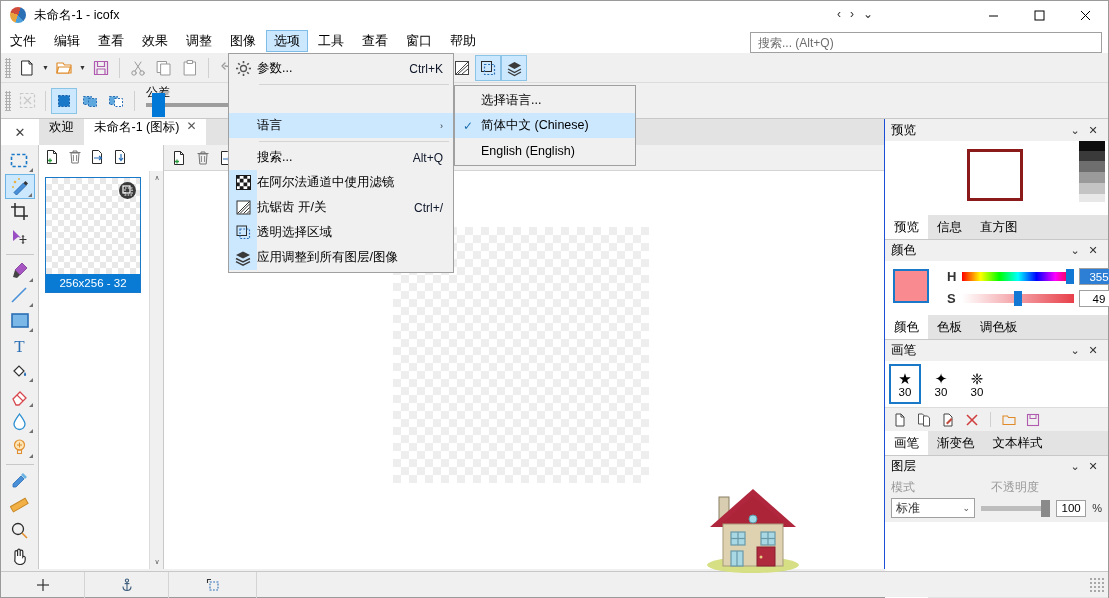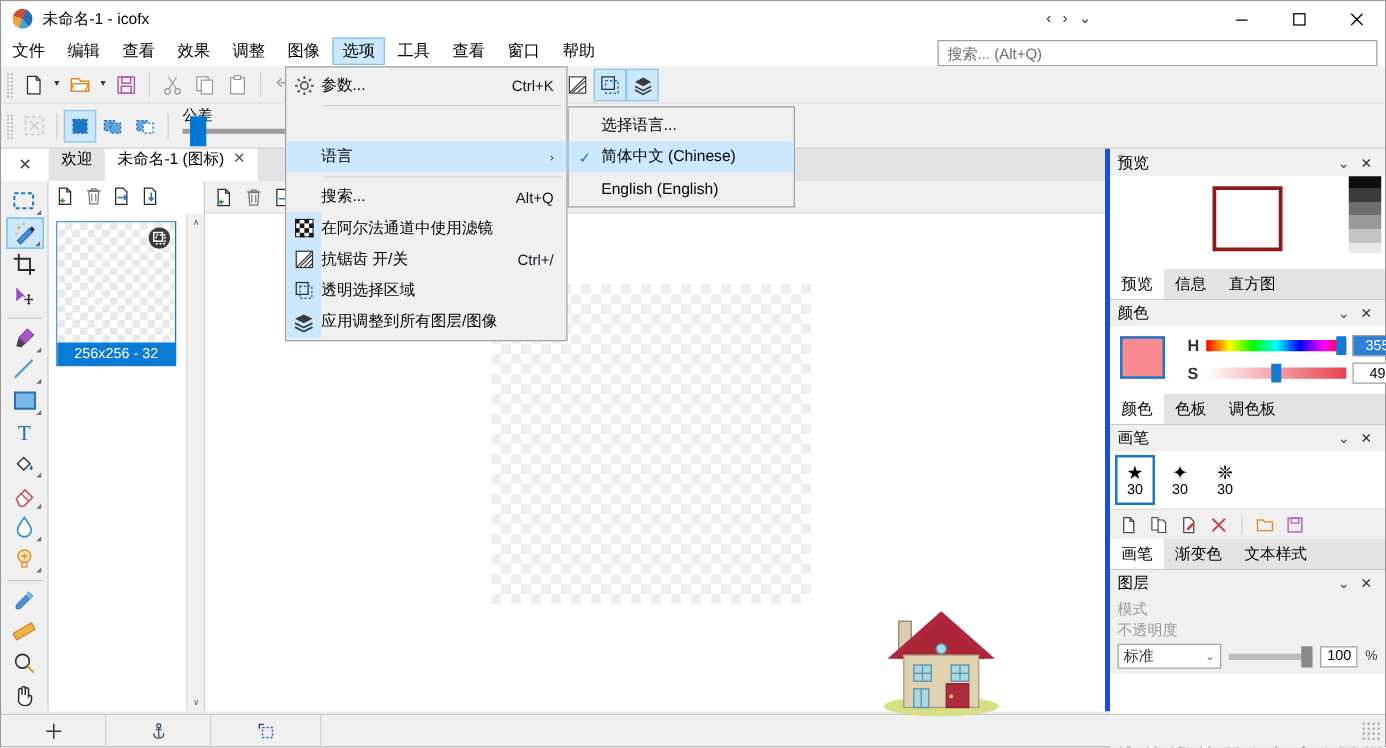--- a/index.html
+++ b/index.html
@@ -188,21 +188,21 @@
       linear-gradient(45deg, #eeeeee 25%, transparent 25%, transparent 75%, #eeeeee 75%),
       linear-gradient(45deg, #eeeeee 25%, transparent 25%, transparent 75%, #eeeeee 75%);
     background-size: 16px 16px;
     background-position: 0 0, 8px 8px;
     background-color: #ffffff;
   }
 
   
   .rdock {
     position: absolute; right: 0; top: 118px; width: 224px; bottom: 28px;
-    background: #fef9c3; border-left: 4px solid #1d4ed8;
+    background: #0ea5e9; border-left: 1px solid #1d4ed8;
   }
   .pnl-head {
     height: 22px; display: flex; align-items: center; padding: 0 6px;
     background: #f0f0f0; font-size: 12.5px; color: #000;
   }
   .pnl-head .t { flex: 1; }
   .pnl-head .ic { width: 18px; text-align: center; font-size: 11px; color: #333; }
   .pnl-body { background: #fff; }
   .pnl-tabs {
     display: flex; background: #e3e3e3; height: 24px; align-items: stretch;
@@ -253,21 +253,21 @@
     align-items: center; justify-content: center; font-size: 11.5px;
   }
   .brush-cell.sel { border: 2px solid #1a78c8; }
   .brush-tools {
     height: 24px; background: #f0f0f0; display: flex; align-items: center; gap: 2px; padding-left: 4px;
     border-top: 1px solid #dcdcdc;
   }
 
   
   .layer-body { background: #f0f0f0; padding: 2px 6px 4px 6px; }
-  .layer-lbls { display: flex; font-size: 12px; color: #9a9a9a; flex-direction: column; }
+  .layer-lbls { display: flex; font-size: 12px; color: #9a9a9a; }
   .layer-ctrls { display: flex; align-items: center; gap: 6px; margin-top: 2px; }
   .layer-select {
     width: 94px; height: 20px; border: 1px solid #a0a0a0; background: #fff;
     display: flex; align-items: center; padding: 0 4px; font-size: 12px; color: #333;
     justify-content: space-between;
   }
   .op-track { width: 78px; height: 5px; background: #bdbdbd; position: relative; }
   .op-thumb { position: absolute; right: 0; top: -6px; width: 9px; height: 17px; background: #8a8a8a; }
   .layer-list { background: #fff; height: 52px; }
   .layer-tools { height: 22px; background: #f0f0f0; display: flex; align-items: center; gap: 3px; padding-left: 4px; }

